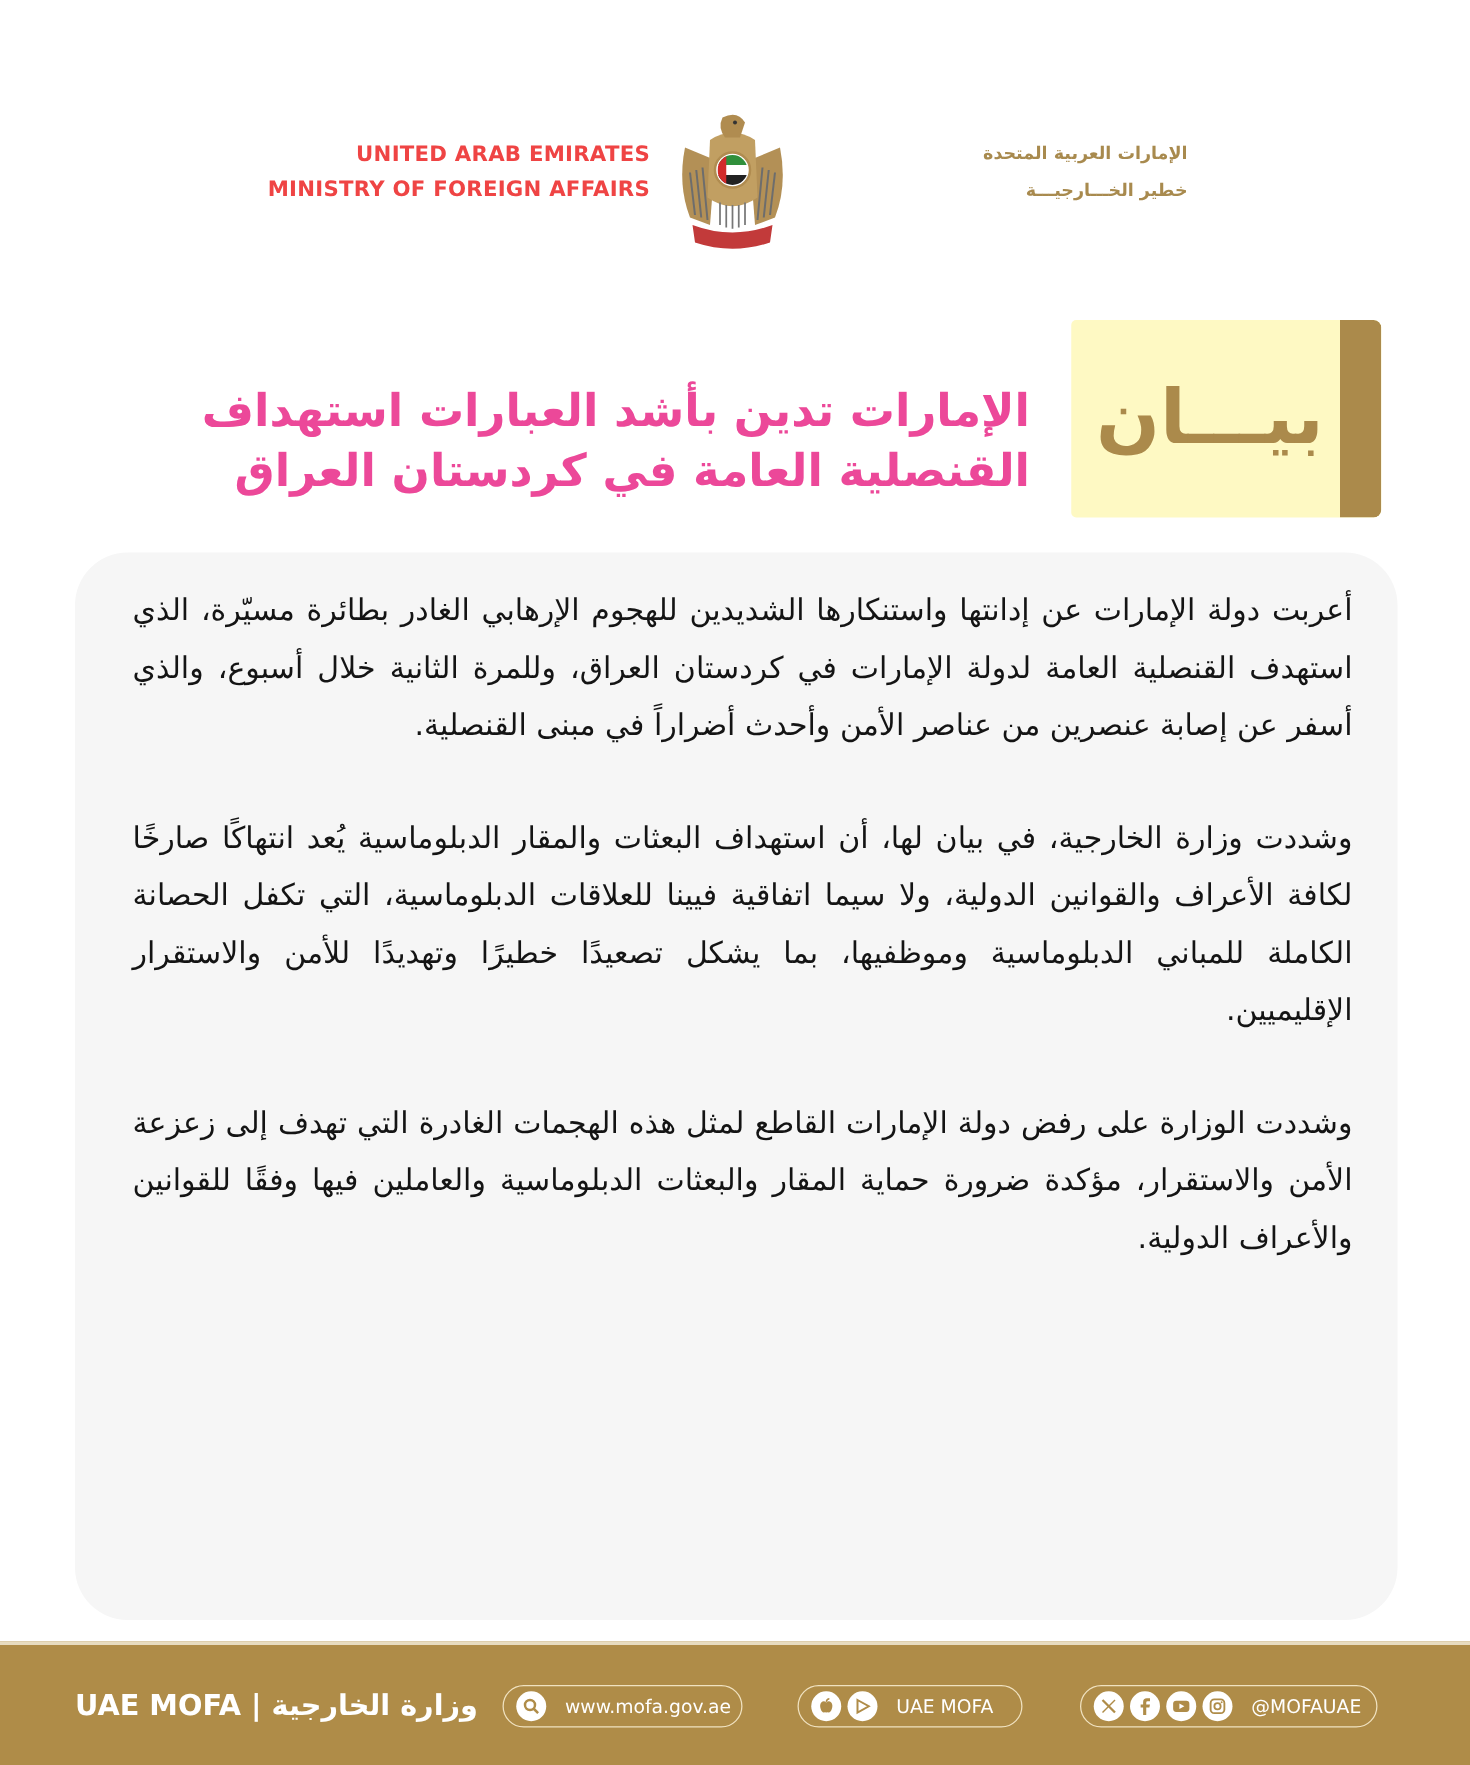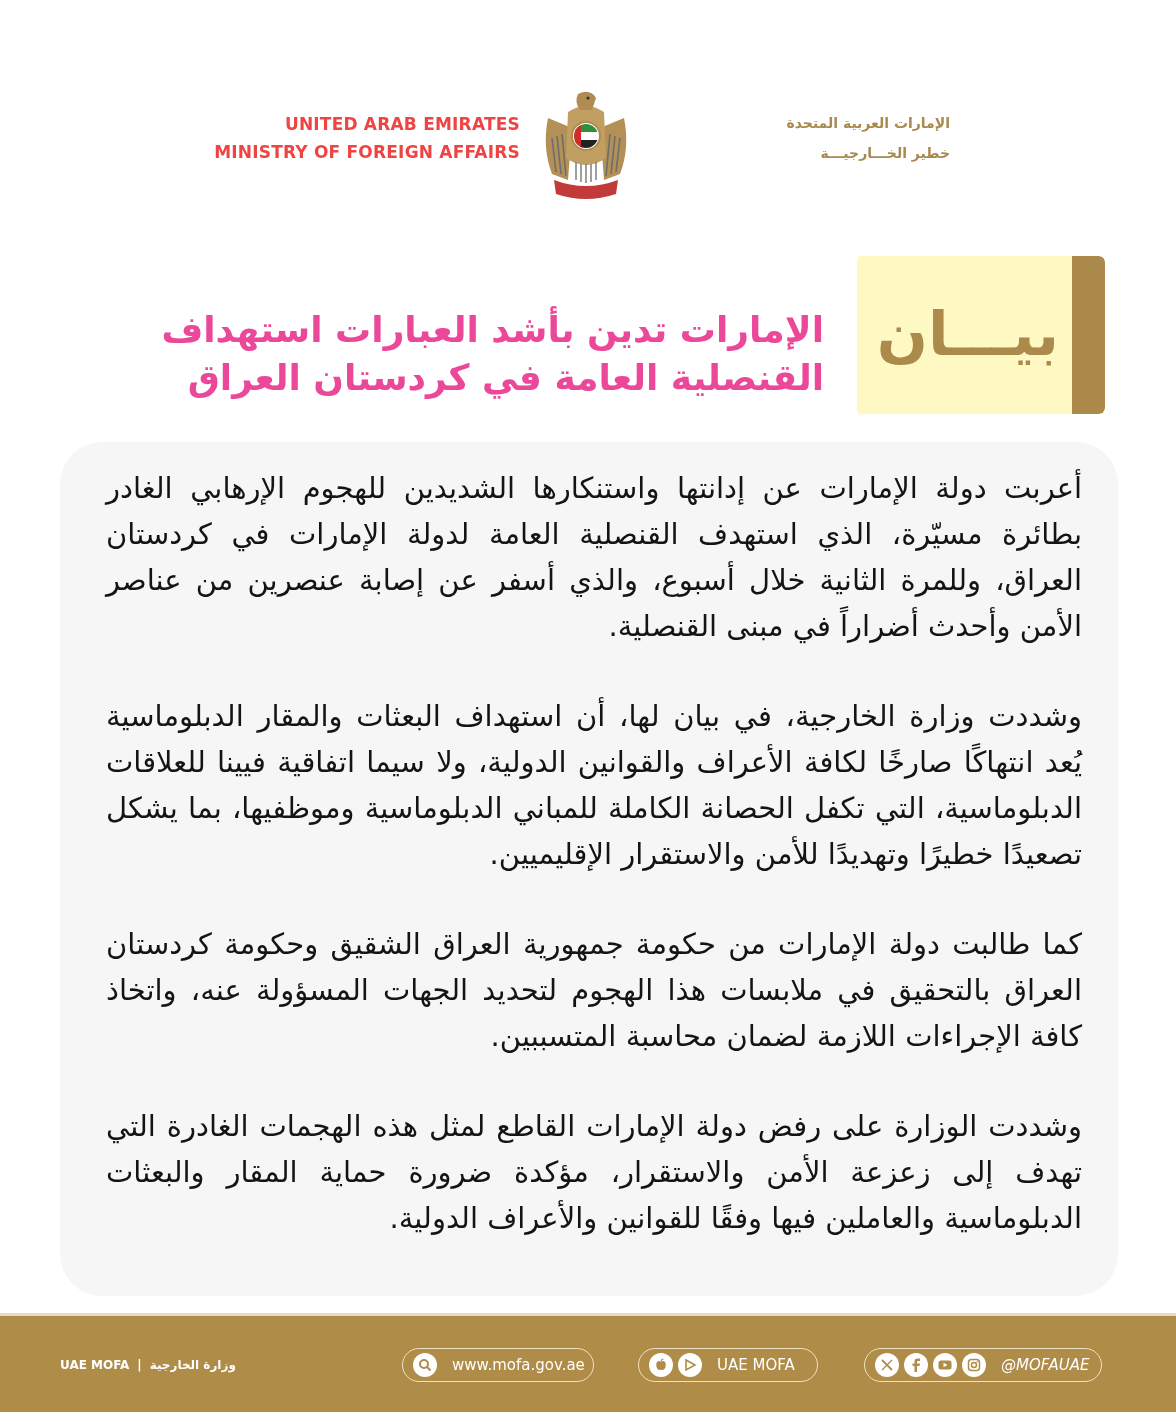--- a/index.html
+++ b/index.html
@@ -38,49 +38,49 @@
       font-family:"DejaVu Sans", sans-serif;
     }
 
     
     .card {
       position:absolute; left:60px; top:442px; width:1058px; height:854px;
       background:#f6f6f6; border-radius:42px;
     }
     .body-text {
       position:absolute; left:106px; top:465px; width:976px; direction:rtl; text-align:justify;
-      text-align-last:right; color:#141414; font-size:29px; line-height:46px;
+      text-align-last:right; color:#141414; font-size:24px; line-height:46px;
       font-family:"DejaVu Sans", sans-serif;
     }
     .body-text p { margin:0 0 44px 0; }
 
     
     .footer {
       position:absolute; left:0; top:1313px; width:1176px; height:99px; background:#af8c48;
       border-top:3px solid #e8dcc0; box-sizing:border-box;
     }
     .foot-brand {
       position:absolute; left:60px; top:1350px; height:30px; line-height:30px;
-      color:#ffffff; font-size:12px; font-weight:bold; white-space:nowrap;
+      color:#ffffff; font-size:23px; font-weight:bold; white-space:nowrap;
       font-family:"DejaVu Sans", sans-serif;
     }
     .foot-brand .sep { margin:0 8px; }
     .pill {
       position:absolute; top:1348px; height:34px; border:1.5px solid #f0e2c0; border-radius:17px;
       box-sizing:border-box; display:flex; align-items:center; padding:0 10px; gap:5px;
     }
     .pill .ico {
       width:24px; height:24px; border-radius:50%; background:#ffffff; color:#af8c48;
       display:inline-flex; align-items:center; justify-content:center; font-size:13px; font-weight:bold;
       flex:0 0 24px;
     }
     .pill .lbl { color:#ffffff; font-size:15px; margin-left:10px; font-family:"DejaVu Sans", sans-serif; white-space:nowrap; }
     .pill-web { left:402px; width:192px;text-align:right; }
     .pill-app { left:638px; width:180px; }
-    .pill-social { left:864px; width:238px;font-style:italic; }
+    .pill-social { left:864px; width:238px; }
   </style>
 </head>
 <body>
 
 <div class="hdr-en">
   <div>UNITED ARAB EMIRATES</div>
   <div>MINISTRY OF FOREIGN AFFAIRS</div>
 </div>
 
 <svg class="emblem" viewBox="0 0 96 112">
@@ -132,21 +132,20 @@
   <div class="bayan-text">بيـــان</div>
   <div class="bayan-bar"></div>
 </div>
 
 <div class="title">الإمارات تدين بأشد العبارات استهداف القنصلية العامة في كردستان العراق</div>
 
 <div class="card"></div>
 <div class="body-text">
   <p>أعربت دولة الإمارات عن إدانتها واستنكارها الشديدين للهجوم الإرهابي الغادر بطائرة مسيّرة، الذي استهدف القنصلية العامة لدولة الإمارات في كردستان العراق، وللمرة الثانية خلال أسبوع، والذي أسفر عن إصابة عنصرين من عناصر الأمن وأحدث أضراراً في مبنى القنصلية.</p>
   <p>وشددت وزارة الخارجية، في بيان لها، أن استهداف البعثات والمقار الدبلوماسية يُعد انتهاكًا صارخًا لكافة الأعراف والقوانين الدولية، ولا سيما اتفاقية فيينا للعلاقات الدبلوماسية، التي تكفل الحصانة الكاملة للمباني الدبلوماسية وموظفيها، بما يشكل تصعيدًا خطيرًا وتهديدًا للأمن والاستقرار الإقليميين.</p>
-  <p>كما طالبت دولة الإمارات من حكومة جمهورية العراق الشقيق وحكومة كردستان العراق بالتحقيق في ملابسات هذا الهجوم لتحديد الجهات المسؤولة عنه، واتخاذ كافة الإجراءات اللازمة لضمان محاسبة المتسببين.</p>
   <p>وشددت الوزارة على رفض دولة الإمارات القاطع لمثل هذه الهجمات الغادرة التي تهدف إلى زعزعة الأمن والاستقرار، مؤكدة ضرورة حماية المقار والبعثات الدبلوماسية والعاملين فيها وفقًا للقوانين والأعراف الدولية.</p>
 </div>
 
 <div class="footer"></div>
 
 <div class="foot-brand">
   <span>UAE MOFA</span><span class="sep">|</span><span>وزارة الخارجية</span>
 </div>
 
 <div class="pill pill-web">

